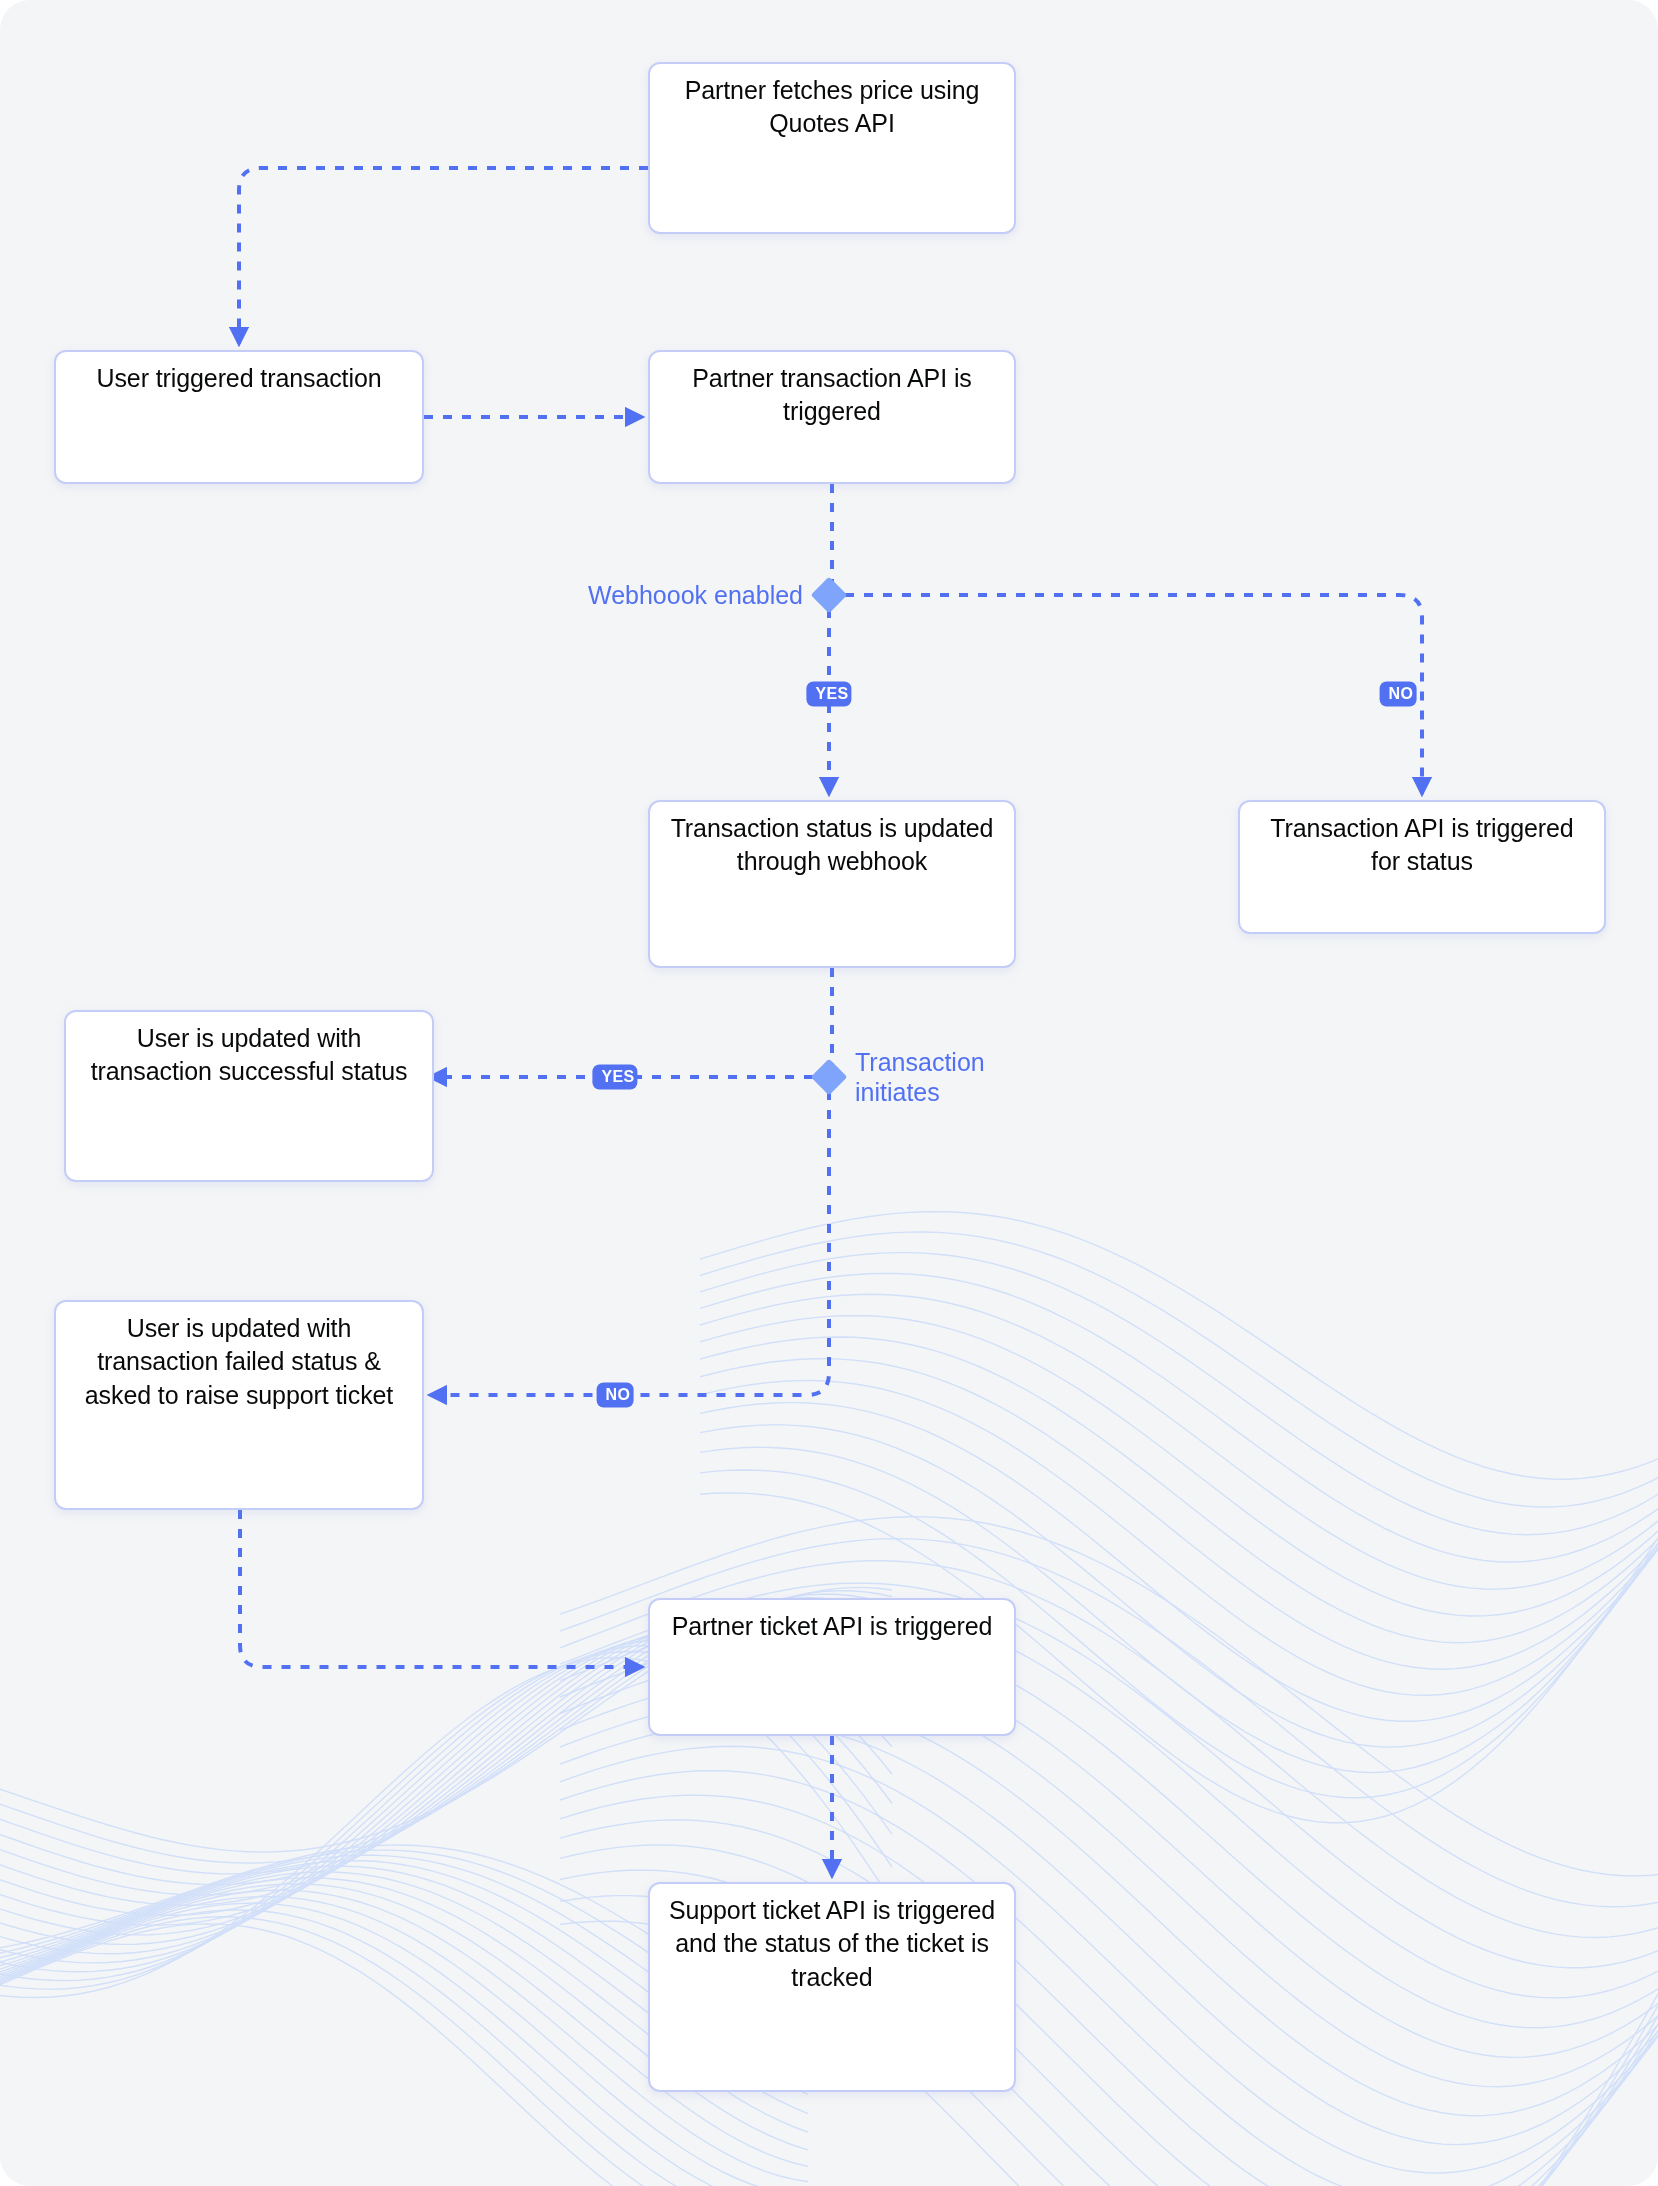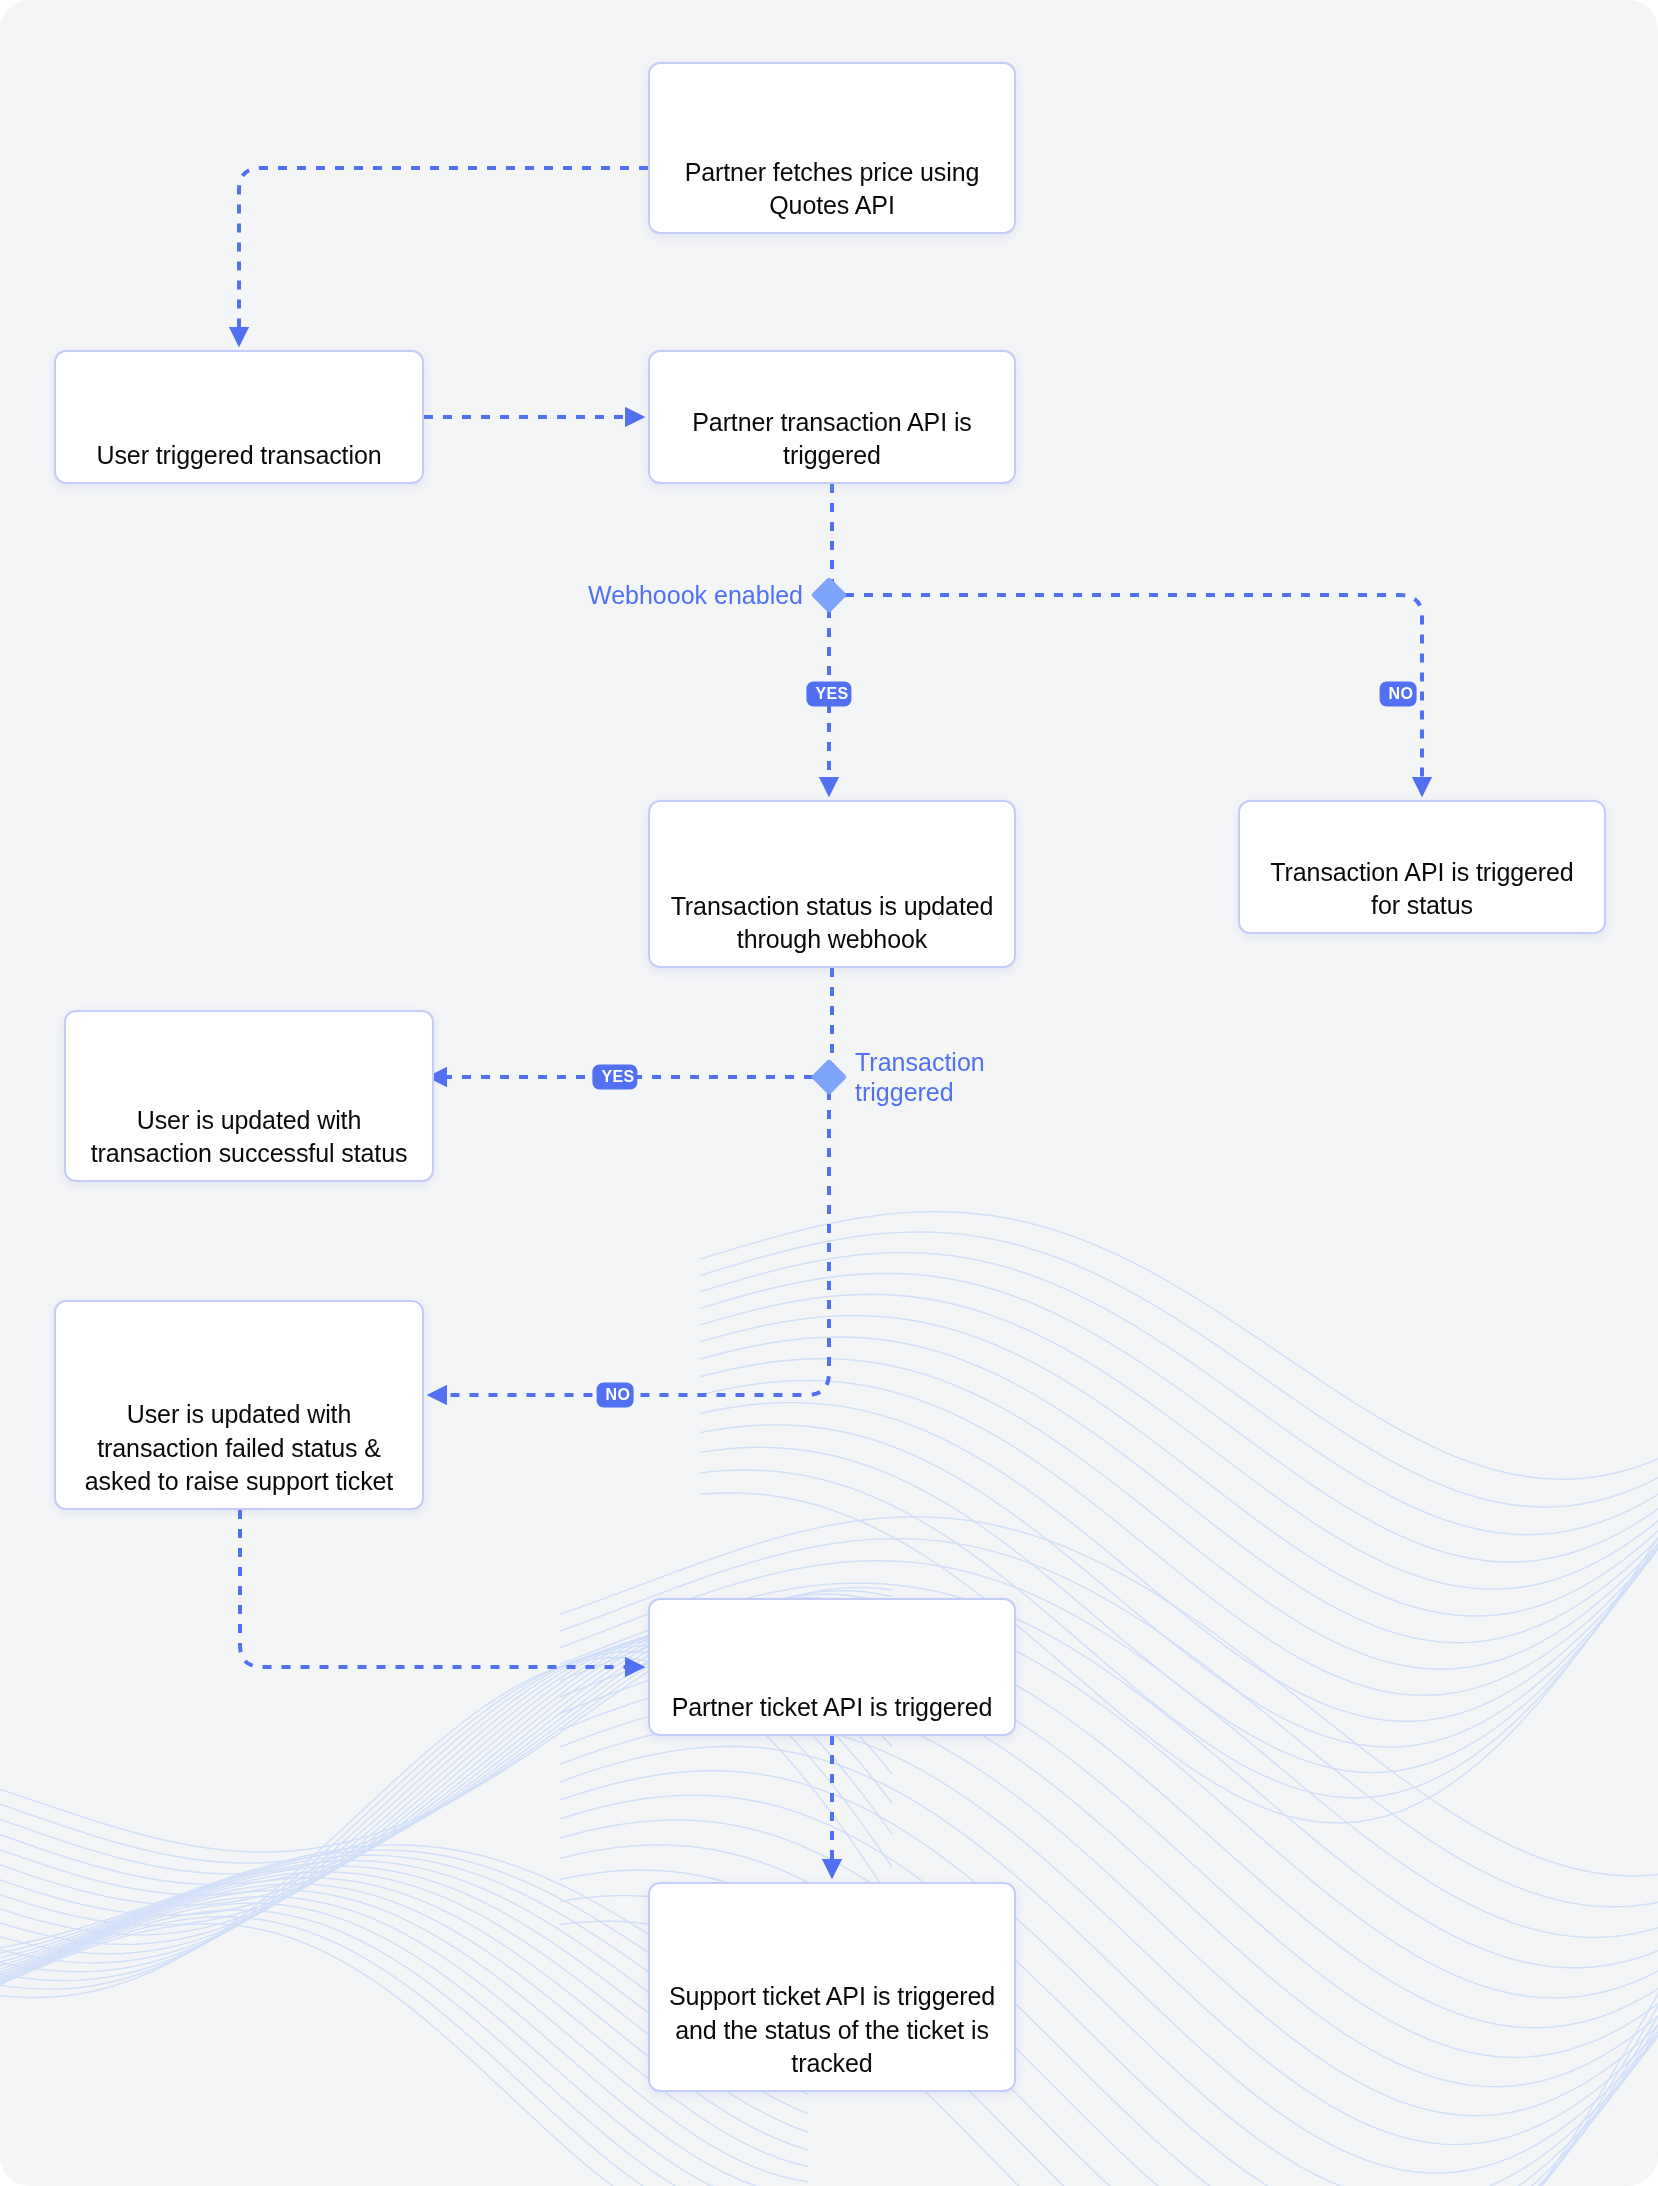--- a/index.html
+++ b/index.html
@@ -31,21 +31,21 @@
     pointer-events: none;
   }
   .node {
     position: absolute;
     box-sizing: border-box;
     background: #ffffff;
     border: 2px solid #c3cdf7;
     border-radius: 12px;
     box-shadow: 0 3px 10px rgba(130,150,230,0.16);
     display: flex;
-    align-items: flex-end;
+    align-items: flex-start;
     justify-content: center;
     text-align: center;
     color: #08090a;
     font-size: 25px;
     line-height: 1.33;
     padding: 10px 18px;
     letter-spacing: -0.1px;
     z-index: 3;
   }
   .badge {
@@ -208,20 +208,20 @@
         <span>Partner ticket API is triggered</span>
       </div>
       <div class="node" style="left: 648px; top: 1882px; width: 368px; height: 210px;">
         <span>Support ticket API is triggered and the status of the ticket is tracked</span>
       </div>
     </div>
   <div id="overlay-layer">
       <div class="diamond" style="left: 829px; top: 595px;"></div>
       <div class="dec-label left" style="top: 595px; left: 803px;">Webhoook enabled</div>
       <div class="diamond" style="left: 829px; top: 1077px;"></div>
-      <div class="dec-label right" style="top: 1077px; left: 855px; max-width: 180px;">Transaction triggered</div>
+      <div class="dec-label right" style="top: 1077px; left: 855px; max-width: 180px;">Transaction initiates</div>
       <div class="badge" style="left: 829px; top: 694px;">YES</div>
       <div class="badge" style="left: 1398px; top: 694px;">NO</div>
       <div class="badge" style="left: 615px; top: 1077px;">YES</div>
       <div class="badge" style="left: 615px; top: 1395px;">NO</div>
     </div>
 
 </div>
 
 </body></html>

